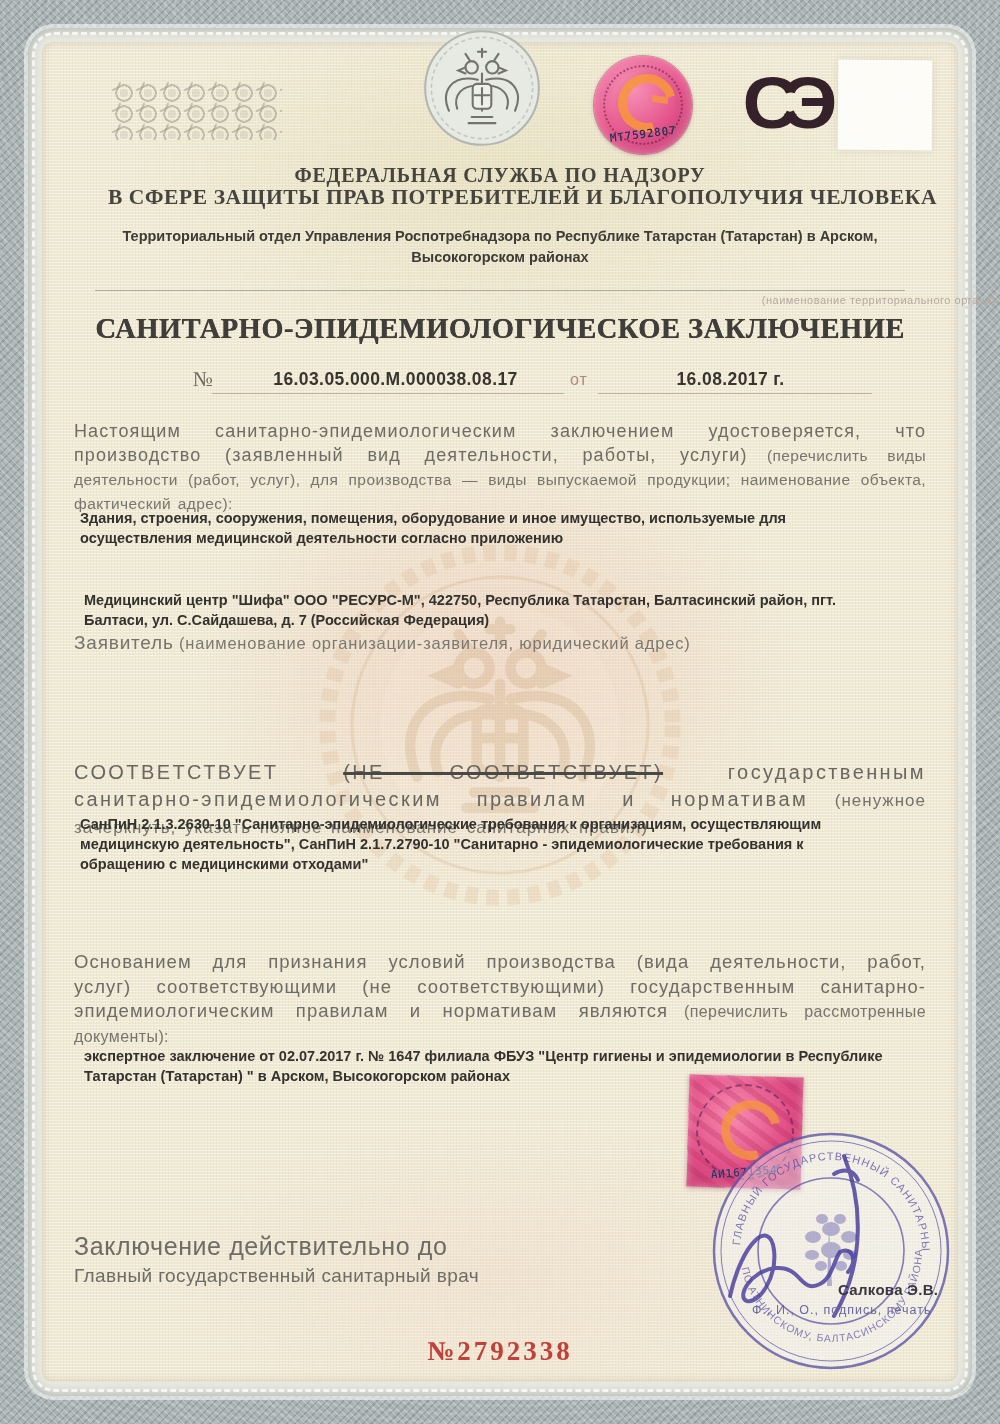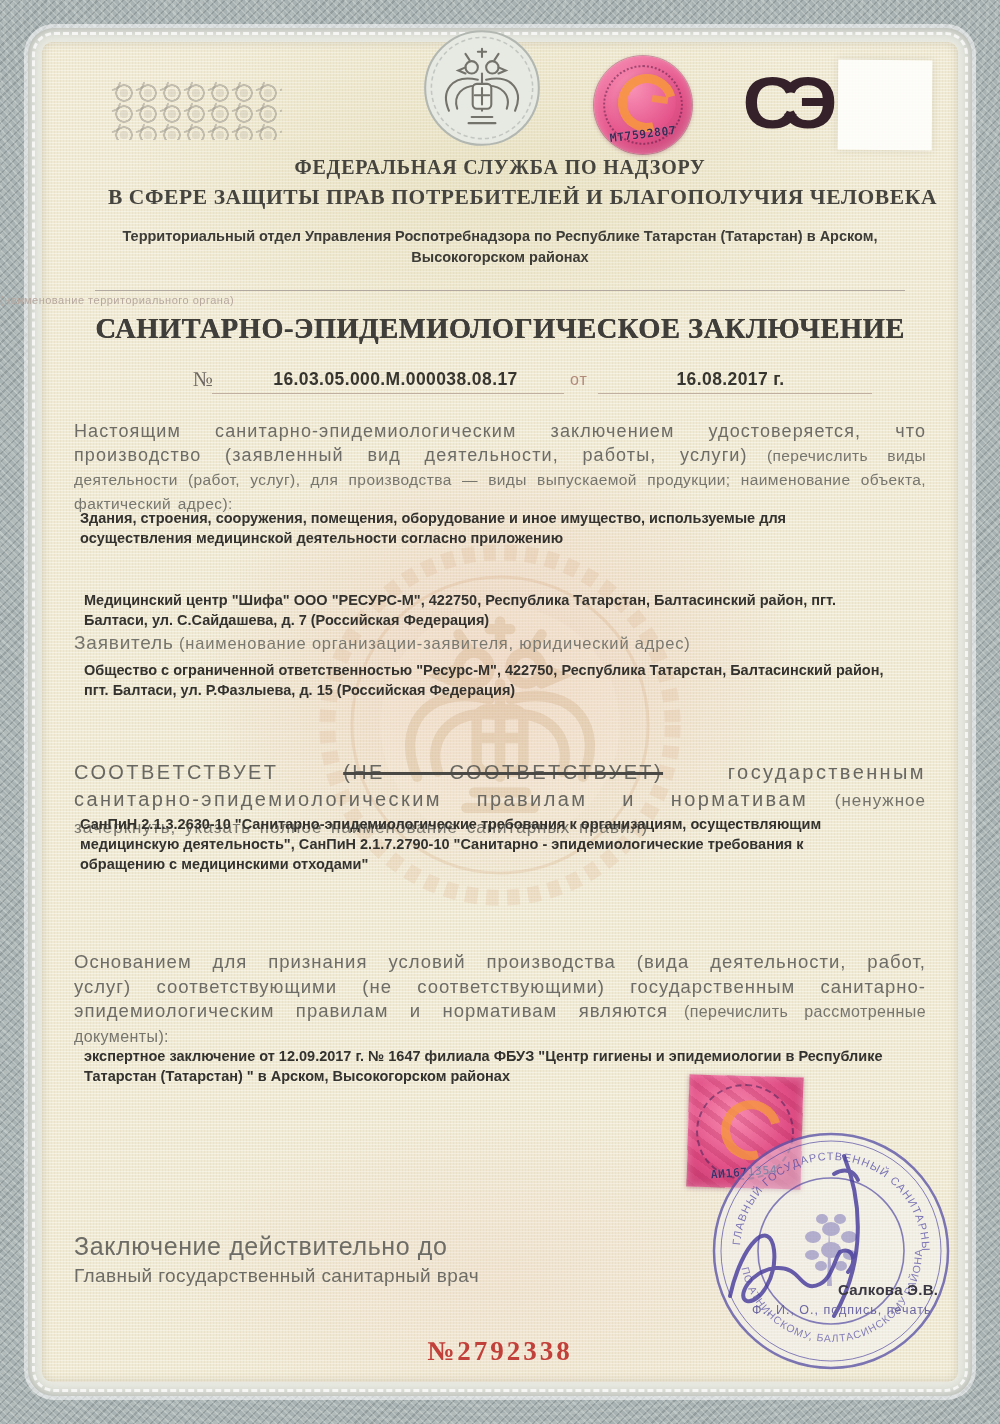--- a/index.html
+++ b/index.html
@@ -63,25 +63,25 @@
   .se-logo{
     left:722px;top:64px;width:120px;height:78px;display:flex;align-items:center;justify-content:center;
     font-family:"Liberation Sans", sans-serif;font-weight:900;font-size:78px;color:#352129;
     letter-spacing:-16px;transform:scaleY(.92);
   }
   .white-patch{left:838px;top:60px;width:94px;height:90px;background:rgba(253,253,250,.94);box-shadow:0 0 8px rgba(130,120,100,.18);transform:rotate(.5deg);}
   
   .watermark{left:315px;top:530px;width:370px;height:390px;opacity:.30;pointer-events:none;}
   
   .serifhead{font-family:"Liberation Serif", serif;font-weight:bold;color:#45443f;text-align:center;left:0;right:0;}
-  .agency1{top:156px;font-size:20px;letter-spacing:.8px;}
+  .agency1{top:164px;font-size:20px;letter-spacing:.8px;}
   .agency2{top:185px;font-size:21.5px;letter-spacing:.6px;padding-left:45px;}
   .territorial{top:226px;left:82px;width:836px;text-align:center;font-size:14.5px;font-weight:bold;color:#3d3c37;line-height:1.45;}
   .rule{left:95px;top:290px;width:810px;border-bottom:1.5px solid #a49a92;opacity:.8;}
-  .org-caption{top:294px;left:0;right:4px;text-align:left;font-size:11px;color:#b7a89f;letter-spacing:.5px;}
+  .org-caption{top:294px;left:0;right:4px;text-align:right;font-size:11px;color:#b7a89f;letter-spacing:.5px;}
   .doc-title{top:313px;font-size:28.5px;color:#403e3a;letter-spacing:.5px;text-shadow:.4px 0 0 #403e3a;}
   .no-label{left:193px;top:367px;font-family:"Liberation Serif", serif;font-size:21px;color:#6e6862;}
   .no-value{left:228px;top:369px;width:335px;text-align:center;font-size:17.5px;font-weight:bold;color:#37352f;letter-spacing:.4px;}
   .ot-label{left:570px;top:371px;font-size:16px;color:#b08a7a;letter-spacing:1px;}
   .date-value{left:608px;top:369px;width:245px;text-align:center;font-size:17.5px;font-weight:bold;color:#37352f;letter-spacing:.4px;}
   .uline{border-bottom:1.2px solid #c0ae9e;}
   .ul-a{left:212px;top:368px;width:352px;height:25px;}
   .ul-b{left:598px;top:368px;width:274px;height:25px;}
   .formtext{color:#6d6c66;text-align:justify;line-height:1.33;}
   .certify-p{left:74px;top:420px;width:852px;font-size:18px;letter-spacing:1.1px;word-spacing:5px;}
@@ -203,27 +203,26 @@
   <div class="abs no-label">№</div>
   <div class="abs no-value">16.03.05.000.М.000038.08.17</div>
   <div class="abs ot-label">от</div>
   <div class="abs date-value">16.08.2017 г.</div>
 
   <div class="abs formtext certify-p"><span>Настоящим санитарно-эпидемиологическим заключением удостоверяется, что производство (заявленный вид деятельности, работы, услуги)</span><span class="small-cap"> (перечислить виды деятельности (работ, услуг), для производства — виды выпускаемой продукции; наименование объекта, фактический адрес):</span></div>
   <div class="abs filled fill-activity">Здания, строения, сооружения, помещения, оборудование и иное имущество, используемые для осуществления медицинской деятельности согласно приложению</div>
   <div class="abs filled fill-object">Медицинский центр "Шифа" ООО "РЕСУРС-М", 422750, Республика Татарстан, Балтасинский район, пгт. Балтаси, ул. С.Сайдашева, д. 7 (Российская Федерация)</div>
 
   <div class="abs applicant-row"><span>Заявитель</span><span class="applicant-cap"> (наименование организации-заявителя, юридический адрес)</span></div>
-  <div class="abs filled fill-applicant">Общество с ограниченной ответственностью "Ресурс-М", 422750, Республика Татарстан, Балтасинский район, пгт. Балтаси, ул. Р.Фазлыева, д. 15 (Российская Федерация)</div>
 
   <div class="abs formtext compliance-p"><span class="big">СООТВЕТСТВУЕТ </span><span class="big struck">(НЕ СООТВЕТСТВУЕТ)</span><span class="big"> государственным санитарно-эпидемиологическим правилам и нормативам</span><span class="compliance-cap"> (ненужное зачеркнуть, указать полное наименование санитарных правил)</span></div>
   <div class="abs filled fill-sanpin">СанПиН 2.1.3.2630-10 "Санитарно-эпидемиологические требования к организациям, осуществляющим медицинскую деятельность", СанПиН 2.1.7.2790-10 "Санитарно - эпидемиологические требования к обращению с медицинскими отходами"</div>
 
   <div class="abs formtext basis-p"><span>Основанием для признания условий производства (вида деятельности, работ, услуг) соответствующими (не соответствующими) государственным санитарно-эпидемиологическим правилам и нормативам являются</span><span class="basis-cap"> (перечислить рассмотренные документы):</span></div>
-  <div class="abs filled fill-basis">экспертное заключение от 12.09.2017 г. № 1647 филиала ФБУЗ "Центр гигиены и эпидемиологии в Республике Татарстан (Татарстан) " в Арском, Высокогорском районах</div>
+  <div class="abs filled fill-basis">экспертное заключение от 02.07.2017 г. № 1647 филиала ФБУЗ "Центр гигиены и эпидемиологии в Республике Татарстан (Татарстан) " в Арском, Высокогорском районах</div>
 
   <div class="abs valid-until">Заключение действительно до</div>
   <div class="abs chief1">Главный государственный санитарный врач</div>
 
   <div class="abs holo-square">
     <div class="ring"></div>
     <div class="cmark"></div>
     <span class="holo-num">АИ1671354</span>
   </div>
 

